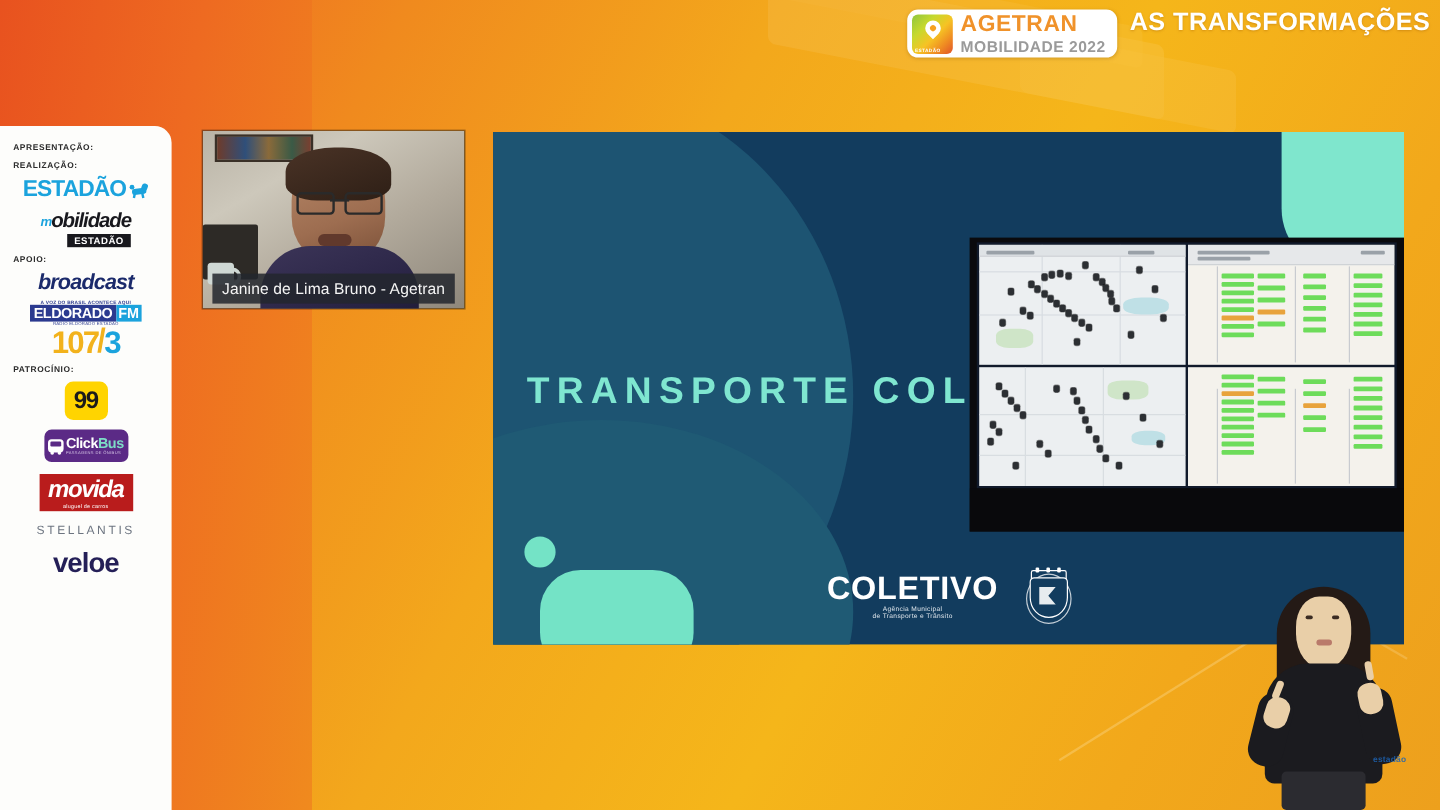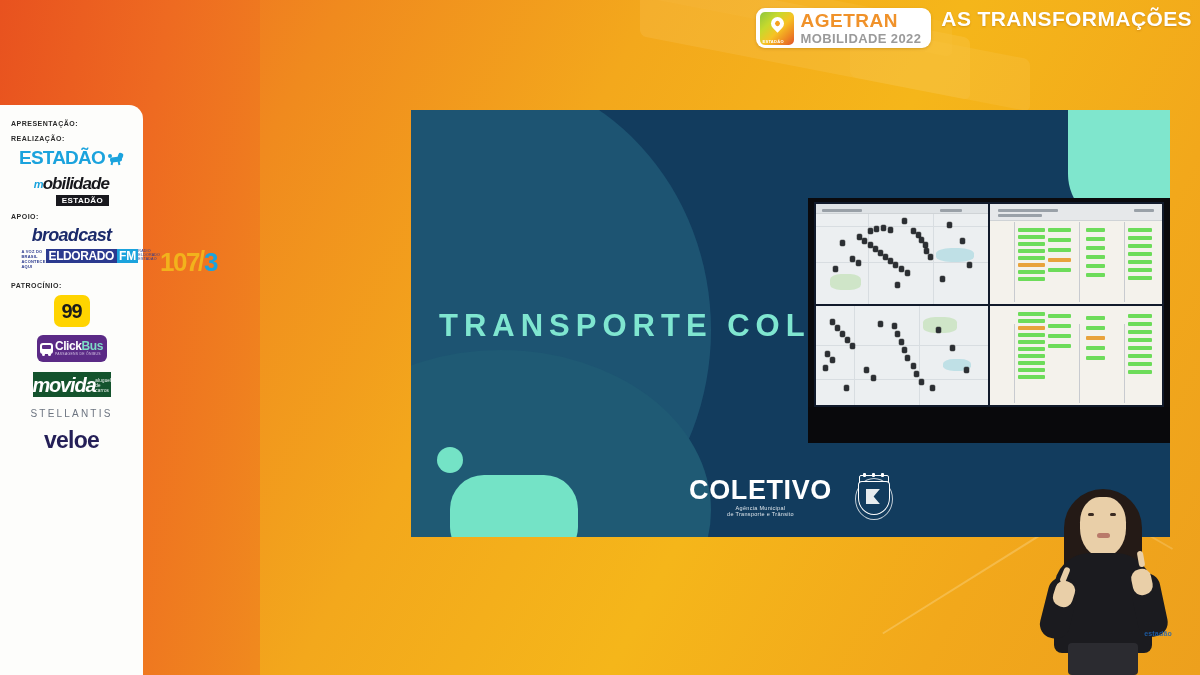--- a/index.html
+++ b/index.html
@@ -103,21 +103,21 @@
   .mobi-txt{font-size:17px;font-weight:bold;font-style:italic;color:#18181d;letter-spacing:-.9px;}
   .mobi-tag{
     background:#18181d;color:#fff;font-size:8px;font-weight:bold;letter-spacing:.4px;
     padding:1px 6px;margin-top:1px;align-self:flex-end;
   }
 
   
   .broadcast{font-size:18px;font-style:italic;font-weight:bold;color:#1b2a6b;letter-spacing:-.7px;margin:2px 0;}
 
   
-  .eldo{display:flex;flex-direction:row;align-items:flex-start;margin:1px 0 2px;width:100px;}
+  .eldo{display:flex;flex-direction:column;align-items:center;margin:1px 0 2px;width:100px;}
   .eldo-top{font-size:4px;color:#2b3a8f;letter-spacing:.2px;font-weight:bold;}
   .eldo-row{display:flex;align-items:stretch;}
   .eldo-name{background:#2b3a8f;color:#fff;font-size:12px;font-weight:bold;letter-spacing:-.4px;padding:0 3px;}
   .eldo-fm{background:#1ba3dd;color:#fff;font-size:12px;font-weight:bold;padding:0 2px;}
   .eldo-sub{font-size:3.6px;color:#2b3a8f;letter-spacing:.2px;}
   .eldo-freq{display:flex;align-items:baseline;}
   .eldo-107{font-size:26px;font-weight:bold;color:#f2b21c;letter-spacing:-1.5px;line-height:1;}
   .eldo-bar{width:3px;height:21px;background:#f2b21c;margin:0 1px;transform:skewX(-10deg);}
   .eldo-3{font-size:26px;font-weight:bold;color:#1ba3dd;letter-spacing:-1.5px;line-height:1;}
 
@@ -135,21 +135,21 @@
   }
   .cb-icon{width:13px;height:11px;background:#fff;border-radius:3px;position:relative;}
   .cb-icon:after{content:"";position:absolute;left:2px;top:2px;width:9px;height:4px;background:#5b2a86;border-radius:1px;}
   .cb-icon:before{content:"";position:absolute;left:2px;bottom:-2px;width:3px;height:3px;border-radius:50%;background:#fff;box-shadow:6px 0 0 #fff;}
   .cb-txt{display:flex;flex-direction:column;line-height:1;}
   .cb-name{font-size:12px;font-weight:bold;color:#fff;letter-spacing:-.4px;}
   .cb-name em{color:#7ddcc6;font-style:normal;}
   .cb-sub{font-size:3.4px;color:#d6c6e6;letter-spacing:.3px;margin-top:1px;}
 
   
-  .movida{background:#14532d;width:78px;padding:3px 0 2px;margin:5px 0;display:flex;align-items:center;}
+  .movida{background:#b91c1c;width:78px;padding:3px 0 2px;margin:5px 0;display:flex;flex-direction:column;align-items:center;}
   .movida-txt{font-size:20px;font-weight:bold;color:#fff;letter-spacing:-1.2px;font-style:italic;line-height:1;}
   .movida-sub{font-size:4.5px;color:#fff;letter-spacing:.2px;margin-top:1px;}
 
   
   .stellantis{font-size:10px;color:#6c7480;letter-spacing:2.2px;margin:6px 0 2px;position:relative;}
 
   
   .veloe{font-size:23px;font-weight:bold;color:#241f57;letter-spacing:-.8px;margin:6px 0 0;}
 
   
@@ -389,20 +389,40 @@
       </div>
     </div>
     <div class="sb-logo">
       <div class="stellantis">STELLANTIS</div>
     </div>
     <div class="sb-logo">
       <div class="veloe">veloe</div>
     </div>
   </div>
 
+  <div class="webcam">
+    <div class="wc-wall"></div>
+    <div class="wc-picture"></div>
+    <div class="wc-shelf"></div>
+    <div class="wc-mug"></div>
+    <div class="wc-person">
+      <div class="wc-head"></div>
+      <div class="wc-hair"></div>
+      <div class="wc-glasses">
+          <i class="l"></i>
+          <i class="r"></i>
+          <b></b>
+        </div>
+      <div class="wc-mouth"></div>
+      <div class="wc-body"></div>
+    </div>
+    <div class="wc-namebar">
+      <span class="wc-name">Janine de Lima Bruno - Agetran</span>
+    </div>
+  </div>
 
   <div class="slide">
     <div class="sl-blob-left"></div>
     <div class="sl-blob-left2"></div>
     <div class="sl-blob-mint-tr"></div>
     <div class="sl-blob-mint-bl"></div>
     <div class="sl-dot-mint"></div>
 
     <div class="sl-title">TRANSPORTE COLETIVO</div>
 

